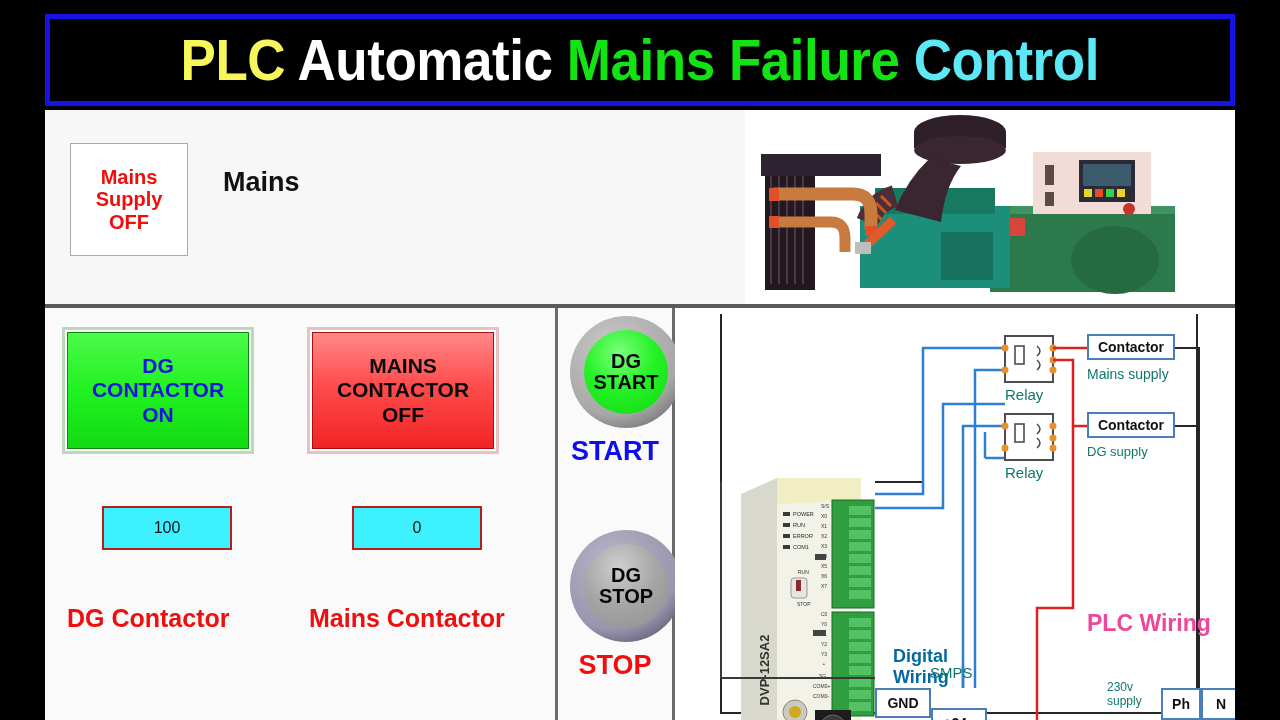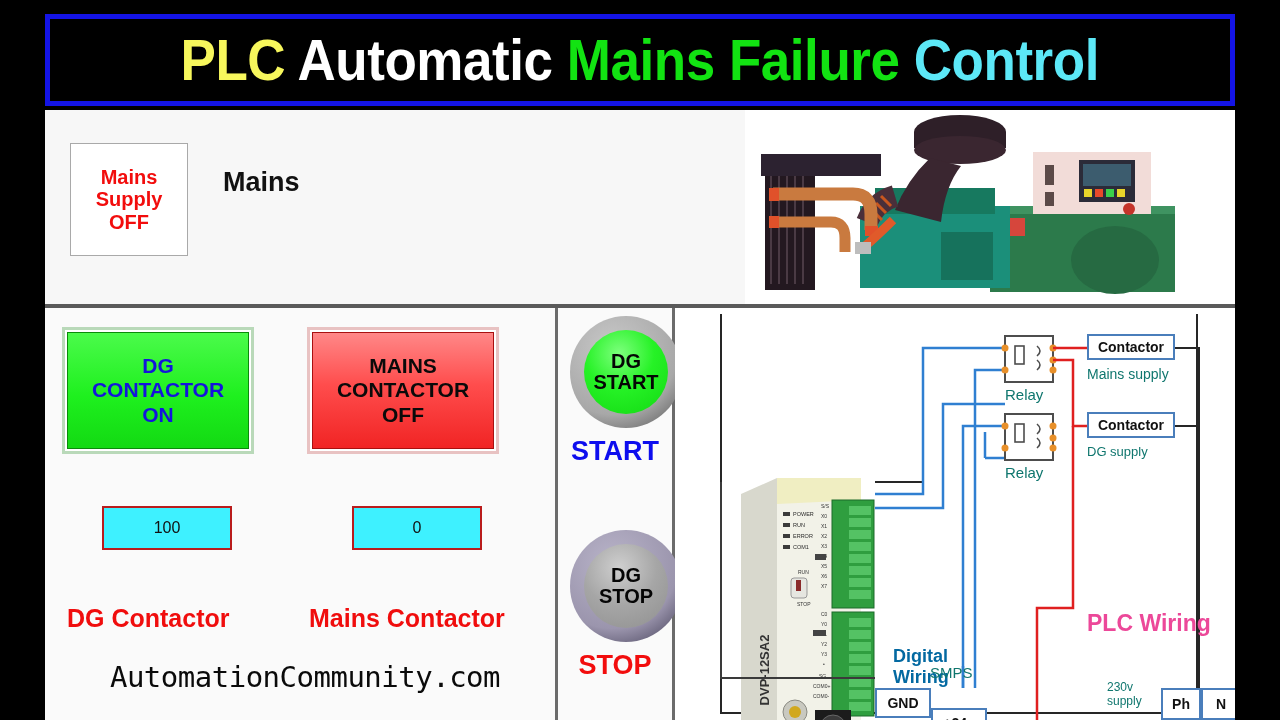--- a/index.html
+++ b/index.html
@@ -334,21 +334,20 @@
           <div>OFF</div>
         </div>
       </div>
 
       <div class="value-box vb-left">100</div>
       <div class="value-box vb-right">0</div>
 
       <div class="red-caption rc-left">DG Contactor</div>
       <div class="red-caption rc-right">Mains Contactor</div>
 
-      <div class="site-url">AutomationCommunity.com</div>
     </div>
 
     <div class="bpanel">
 
       <div class="pushbtn pb-start">
         <div class="pb-face face-green">
           <div>DG</div>
           <div>START</div>
         </div>
       </div>

